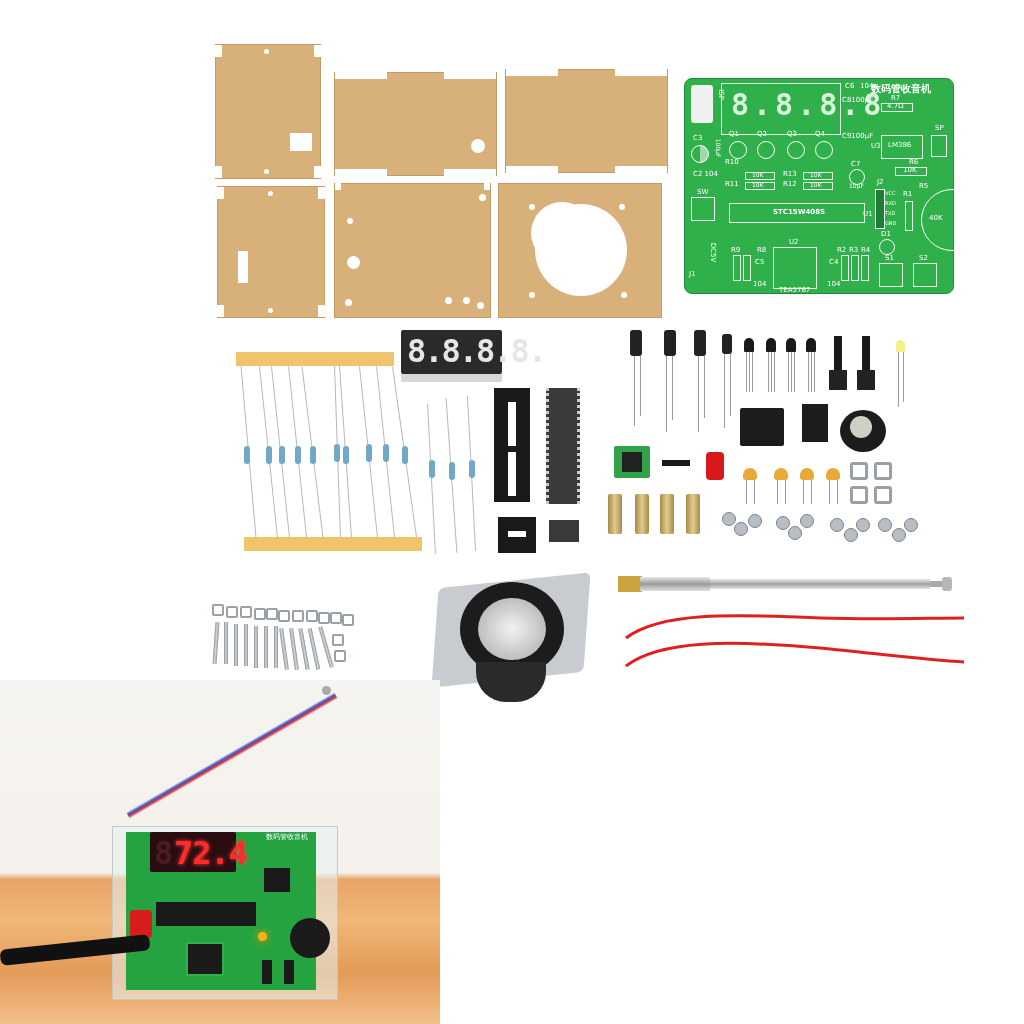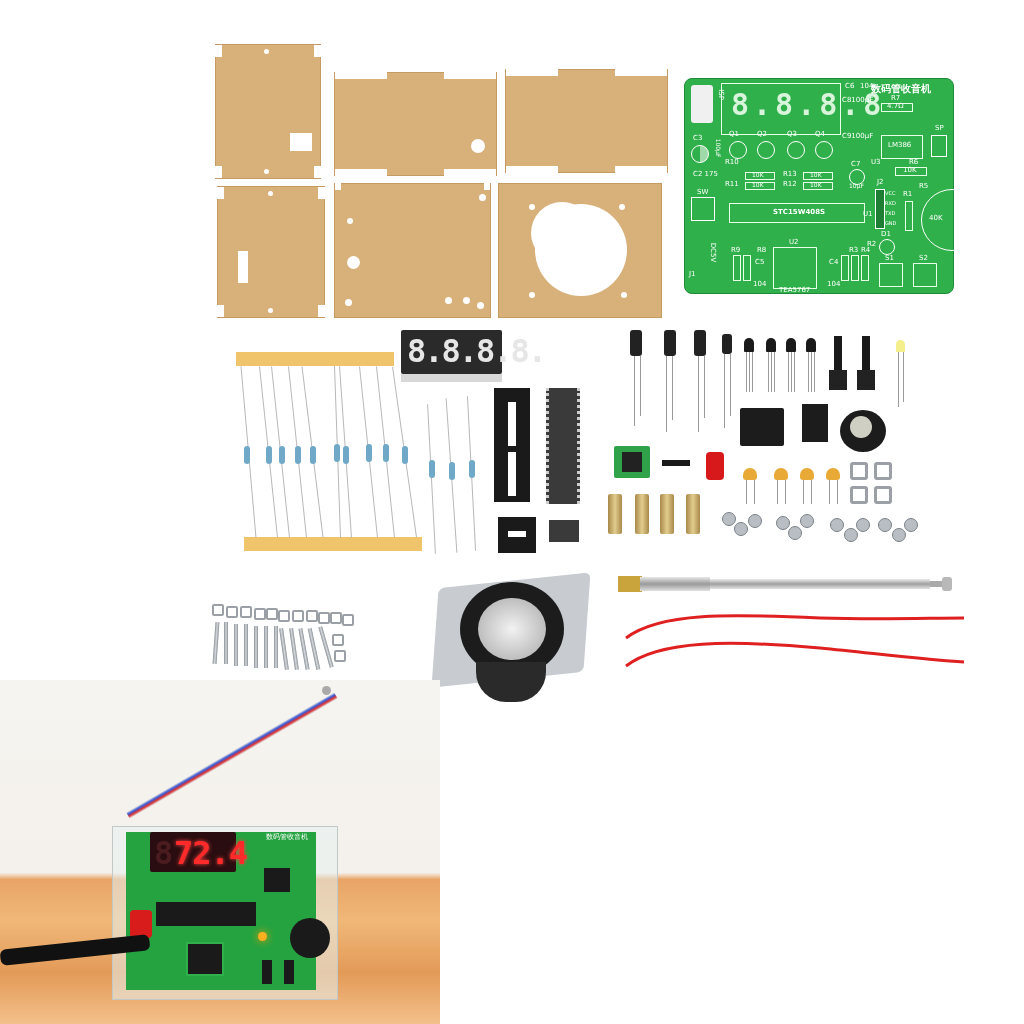--- a/index.html
+++ b/index.html
@@ -96,21 +96,21 @@
   <span class="silk" style="left:157px;top:18px;">C8100μF</span>
   <span class="silk" style="left:206px;top:16px;">R7</span>
   <div class="silkbox" style="left:196px;top:24px;width:30px;height:7px;"></div>
   <span class="silk" style="left:202px;top:24px;">4.7Ω</span>
   <span class="silk" style="left:232px;top:36px;font-size:6px;"></span>
   <span class="silk" style="left:250px;top:46px;">SP</span>
   <div class="abs" style="left:246px;top:56px;width:14px;height:20px;border:1px solid #fff;"></div>
   <span class="silk" style="left:157px;top:54px;">C9100μF</span>
   <div class="silkbox" style="left:196px;top:56px;width:40px;height:22px;"></div>
   <span class="silk" style="left:203px;top:63px;">LM386</span>
-  <span class="silk" style="left:186px;top:80px;">U3</span>
+  <span class="silk" style="left:186px;top:64px;">U3</span>
 
   <div class="abs" style="left:6px;top:66px;width:16px;height:16px;border-radius:50%;background:linear-gradient(90deg,#2fb04a 50%,#9fd9a9 50%);border:1px solid #fff;"></div>
   <span class="silk" style="left:8px;top:56px;">C3</span>
   <span class="silk" style="left:24px;top:66px;transform:rotate(90deg);font-size:6px;">100μF</span>
 
   <span class="silk" style="left:44px;top:52px;">Q1</span>
   <span class="silk" style="left:72px;top:52px;">Q2</span>
   <span class="silk" style="left:102px;top:52px;">Q3</span>
   <span class="silk" style="left:130px;top:52px;">Q4</span>
   <div class="abs" style="left:44px;top:62px;width:16px;height:16px;border-radius:50%;border:1px solid #fff;"></div>
@@ -119,21 +119,21 @@
   <div class="abs" style="left:130px;top:62px;width:16px;height:16px;border-radius:50%;border:1px solid #fff;"></div>
 
   <div class="abs" style="left:164px;top:90px;width:14px;height:14px;border-radius:50%;border:1px solid #fff;"></div>
   <span class="silk" style="left:166px;top:82px;">C7</span>
   <span class="silk" style="left:164px;top:104px;font-size:6px;">10μF</span>
 
   <span class="silk" style="left:224px;top:80px;">R6</span>
   <div class="silkbox" style="left:210px;top:88px;width:30px;height:7px;"></div>
   <span class="silk" style="left:218px;top:88px;">10K</span>
 
-  <span class="silk" style="left:8px;top:92px;">C2 175</span>
+  <span class="silk" style="left:8px;top:92px;">C2 104</span>
   <span class="silk" style="left:12px;top:110px;">SW</span>
   <div class="abs" style="left:6px;top:118px;width:22px;height:22px;border:1px solid #fff;"></div>
 
   <span class="silk" style="left:40px;top:80px;">R10</span>
   <span class="silk" style="left:40px;top:102px;">R11</span>
   <span class="silk" style="left:98px;top:92px;">R13</span>
   <span class="silk" style="left:98px;top:102px;">R12</span>
   <div class="silkbox" style="left:60px;top:93px;width:28px;height:6px;"></div>
   <div class="silkbox" style="left:60px;top:103px;width:28px;height:6px;"></div>
   <div class="silkbox" style="left:118px;top:93px;width:28px;height:6px;"></div>
@@ -172,21 +172,21 @@
   <div class="silkbox" style="left:58px;top:176px;width:6px;height:24px;"></div>
   <span class="silk" style="left:70px;top:180px;">C5</span>
   <span class="silk" style="left:68px;top:202px;">104</span>
 
   <span class="silk" style="left:104px;top:160px;">U2</span>
   <div class="silkbox" style="left:88px;top:168px;width:42px;height:40px;"></div>
   <span class="silk" style="left:94px;top:208px;">TEA5767</span>
 
   <span class="silk" style="left:144px;top:180px;">C4</span>
   <span class="silk" style="left:142px;top:202px;">104</span>
-  <span class="silk" style="left:152px;top:162px;margin-left:30px;">R2</span>
+  <span class="silk" style="left:152px;top:168px;">R2</span>
   <span class="silk" style="left:164px;top:168px;">R3</span>
   <span class="silk" style="left:176px;top:168px;">R4</span>
   <div class="silkbox" style="left:156px;top:176px;width:6px;height:24px;"></div>
   <div class="silkbox" style="left:166px;top:176px;width:6px;height:24px;"></div>
   <div class="silkbox" style="left:176px;top:176px;width:6px;height:24px;"></div>
 
   <span class="silk" style="left:200px;top:176px;">S1</span>
   <span class="silk" style="left:234px;top:176px;">S2</span>
   <div class="silkbox" style="left:194px;top:184px;width:22px;height:22px;"></div>
   <div class="silkbox" style="left:228px;top:184px;width:22px;height:22px;"></div>

